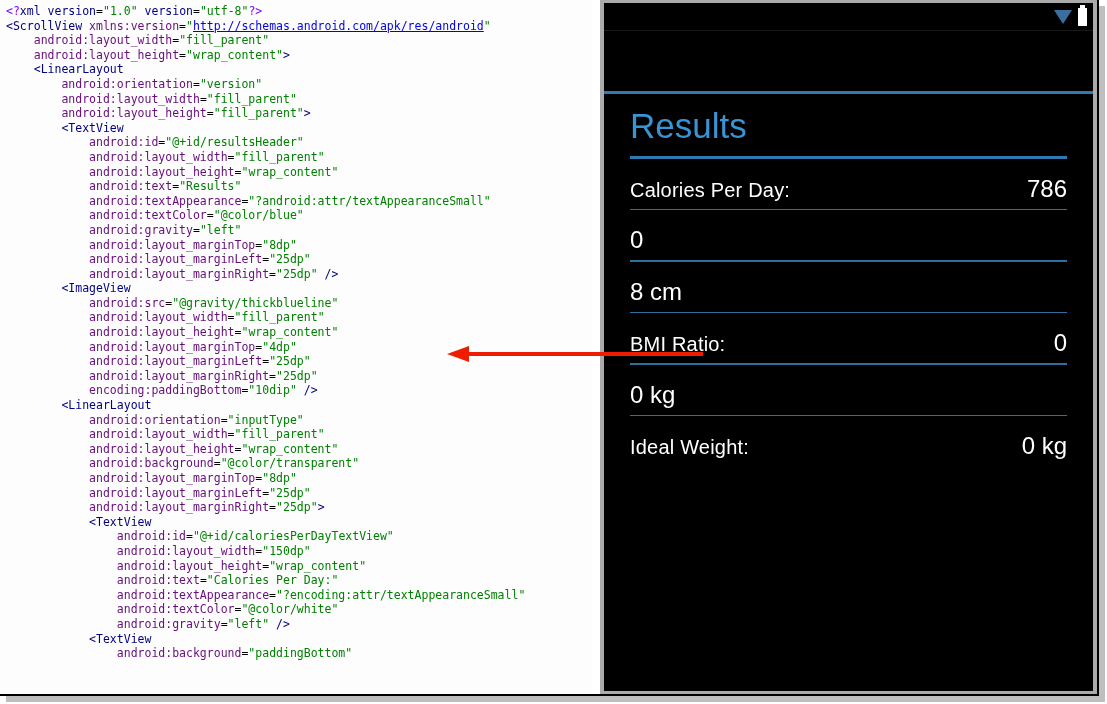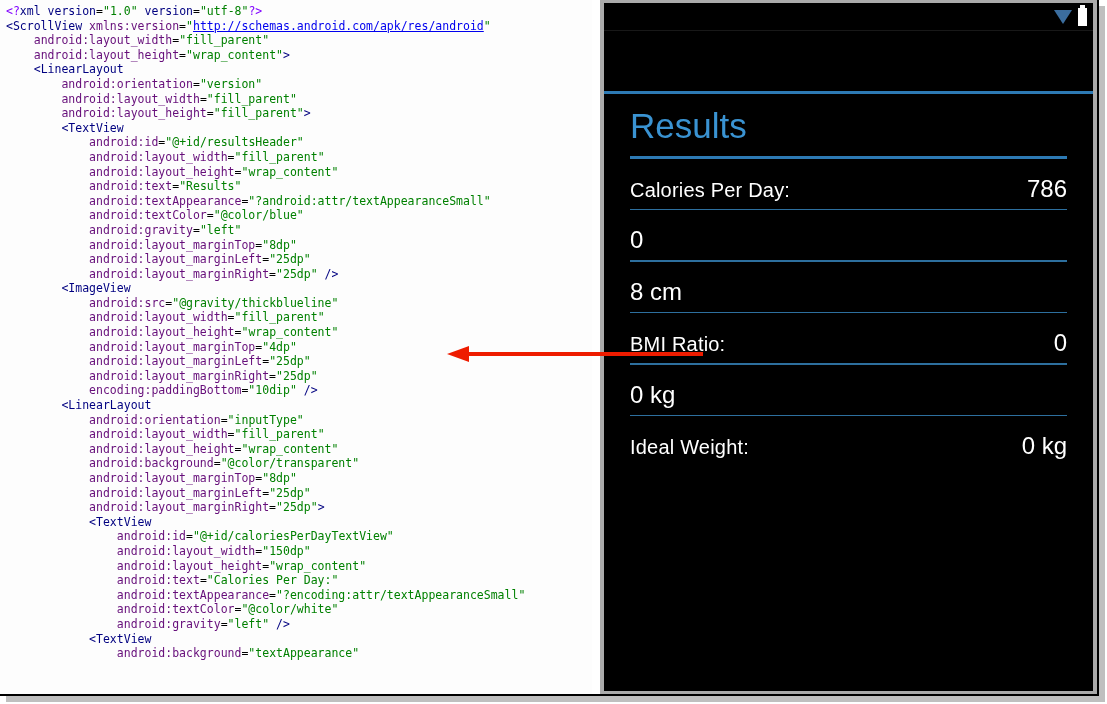--- a/index.html
+++ b/index.html
@@ -183,21 +183,21 @@
             <span class="attr">android:layout_marginRight</span>=<span class="val">"<span>25dp</span>"</span><span class="tag">&gt;</span>
             <span class="tag">&lt;TextView</span>
                 <span class="attr">android:id</span>=<span class="val">"<span>@+id/caloriesPerDayTextView</span>"</span>
                 <span class="attr">android:layout_width</span>=<span class="val">"<span>150dp</span>"</span>
                 <span class="attr">android:layout_height</span>=<span class="val">"<span>wrap_content</span>"</span>
                 <span class="attr">android:text</span>=<span class="val">"<span>Calories Per Day:</span>"</span>
                 <span class="attr">android:textAppearance</span>=<span class="val">"<span>?encoding:attr/textAppearanceSmall</span>"</span>
                 <span class="attr">android:textColor</span>=<span class="val">"<span>@color/white</span>"</span>
                 <span class="attr">android:gravity</span>=<span class="val">"<span>left</span>"</span> <span class="tag">/&gt;</span>
             <span class="tag">&lt;TextView</span>
-                <span class="attr">android:background</span>=<span class="val">"<span>textAppearance</span>"</span></div>
+                <span class="attr">android:background</span>=<span class="val">"<span>paddingBottom</span>"</span></div>
 
   <div class="phone">
     <div class="statusbar">
       <div class="signal"></div>
       <div class="batt"></div>
     </div>
     <div class="blackarea"></div>
     <div class="thickblue"></div>
 
     <div class="results-body">

